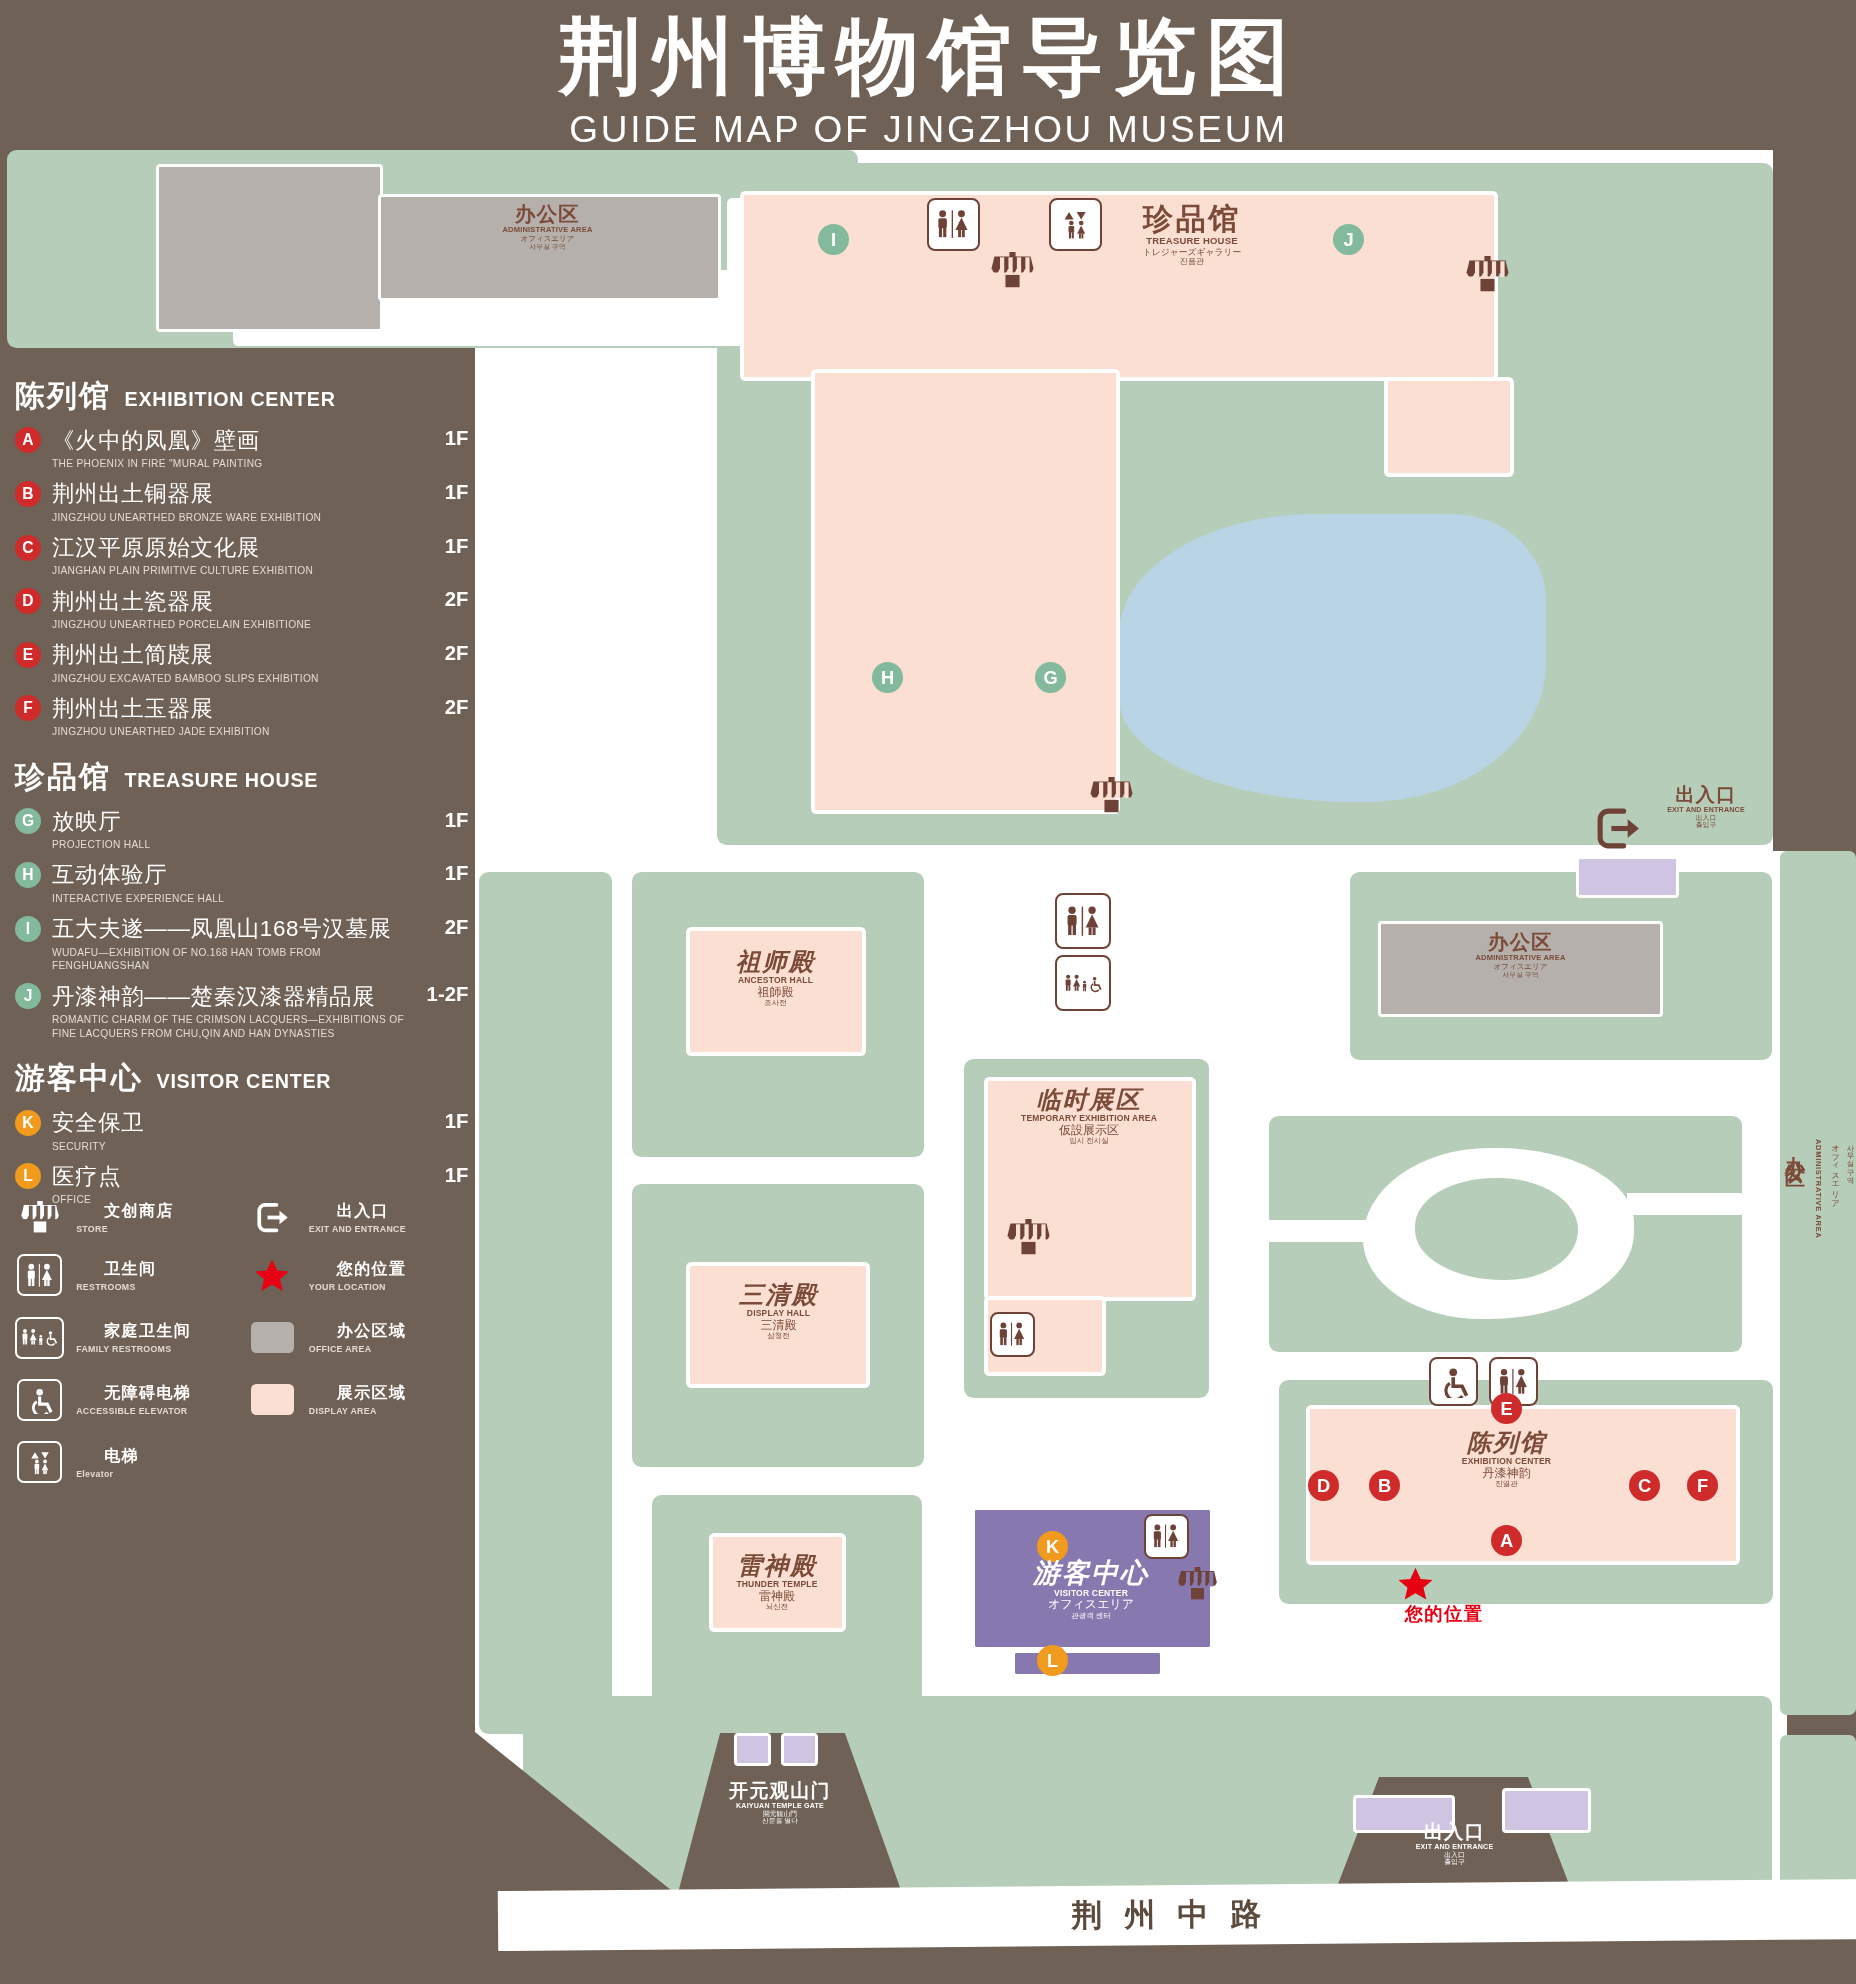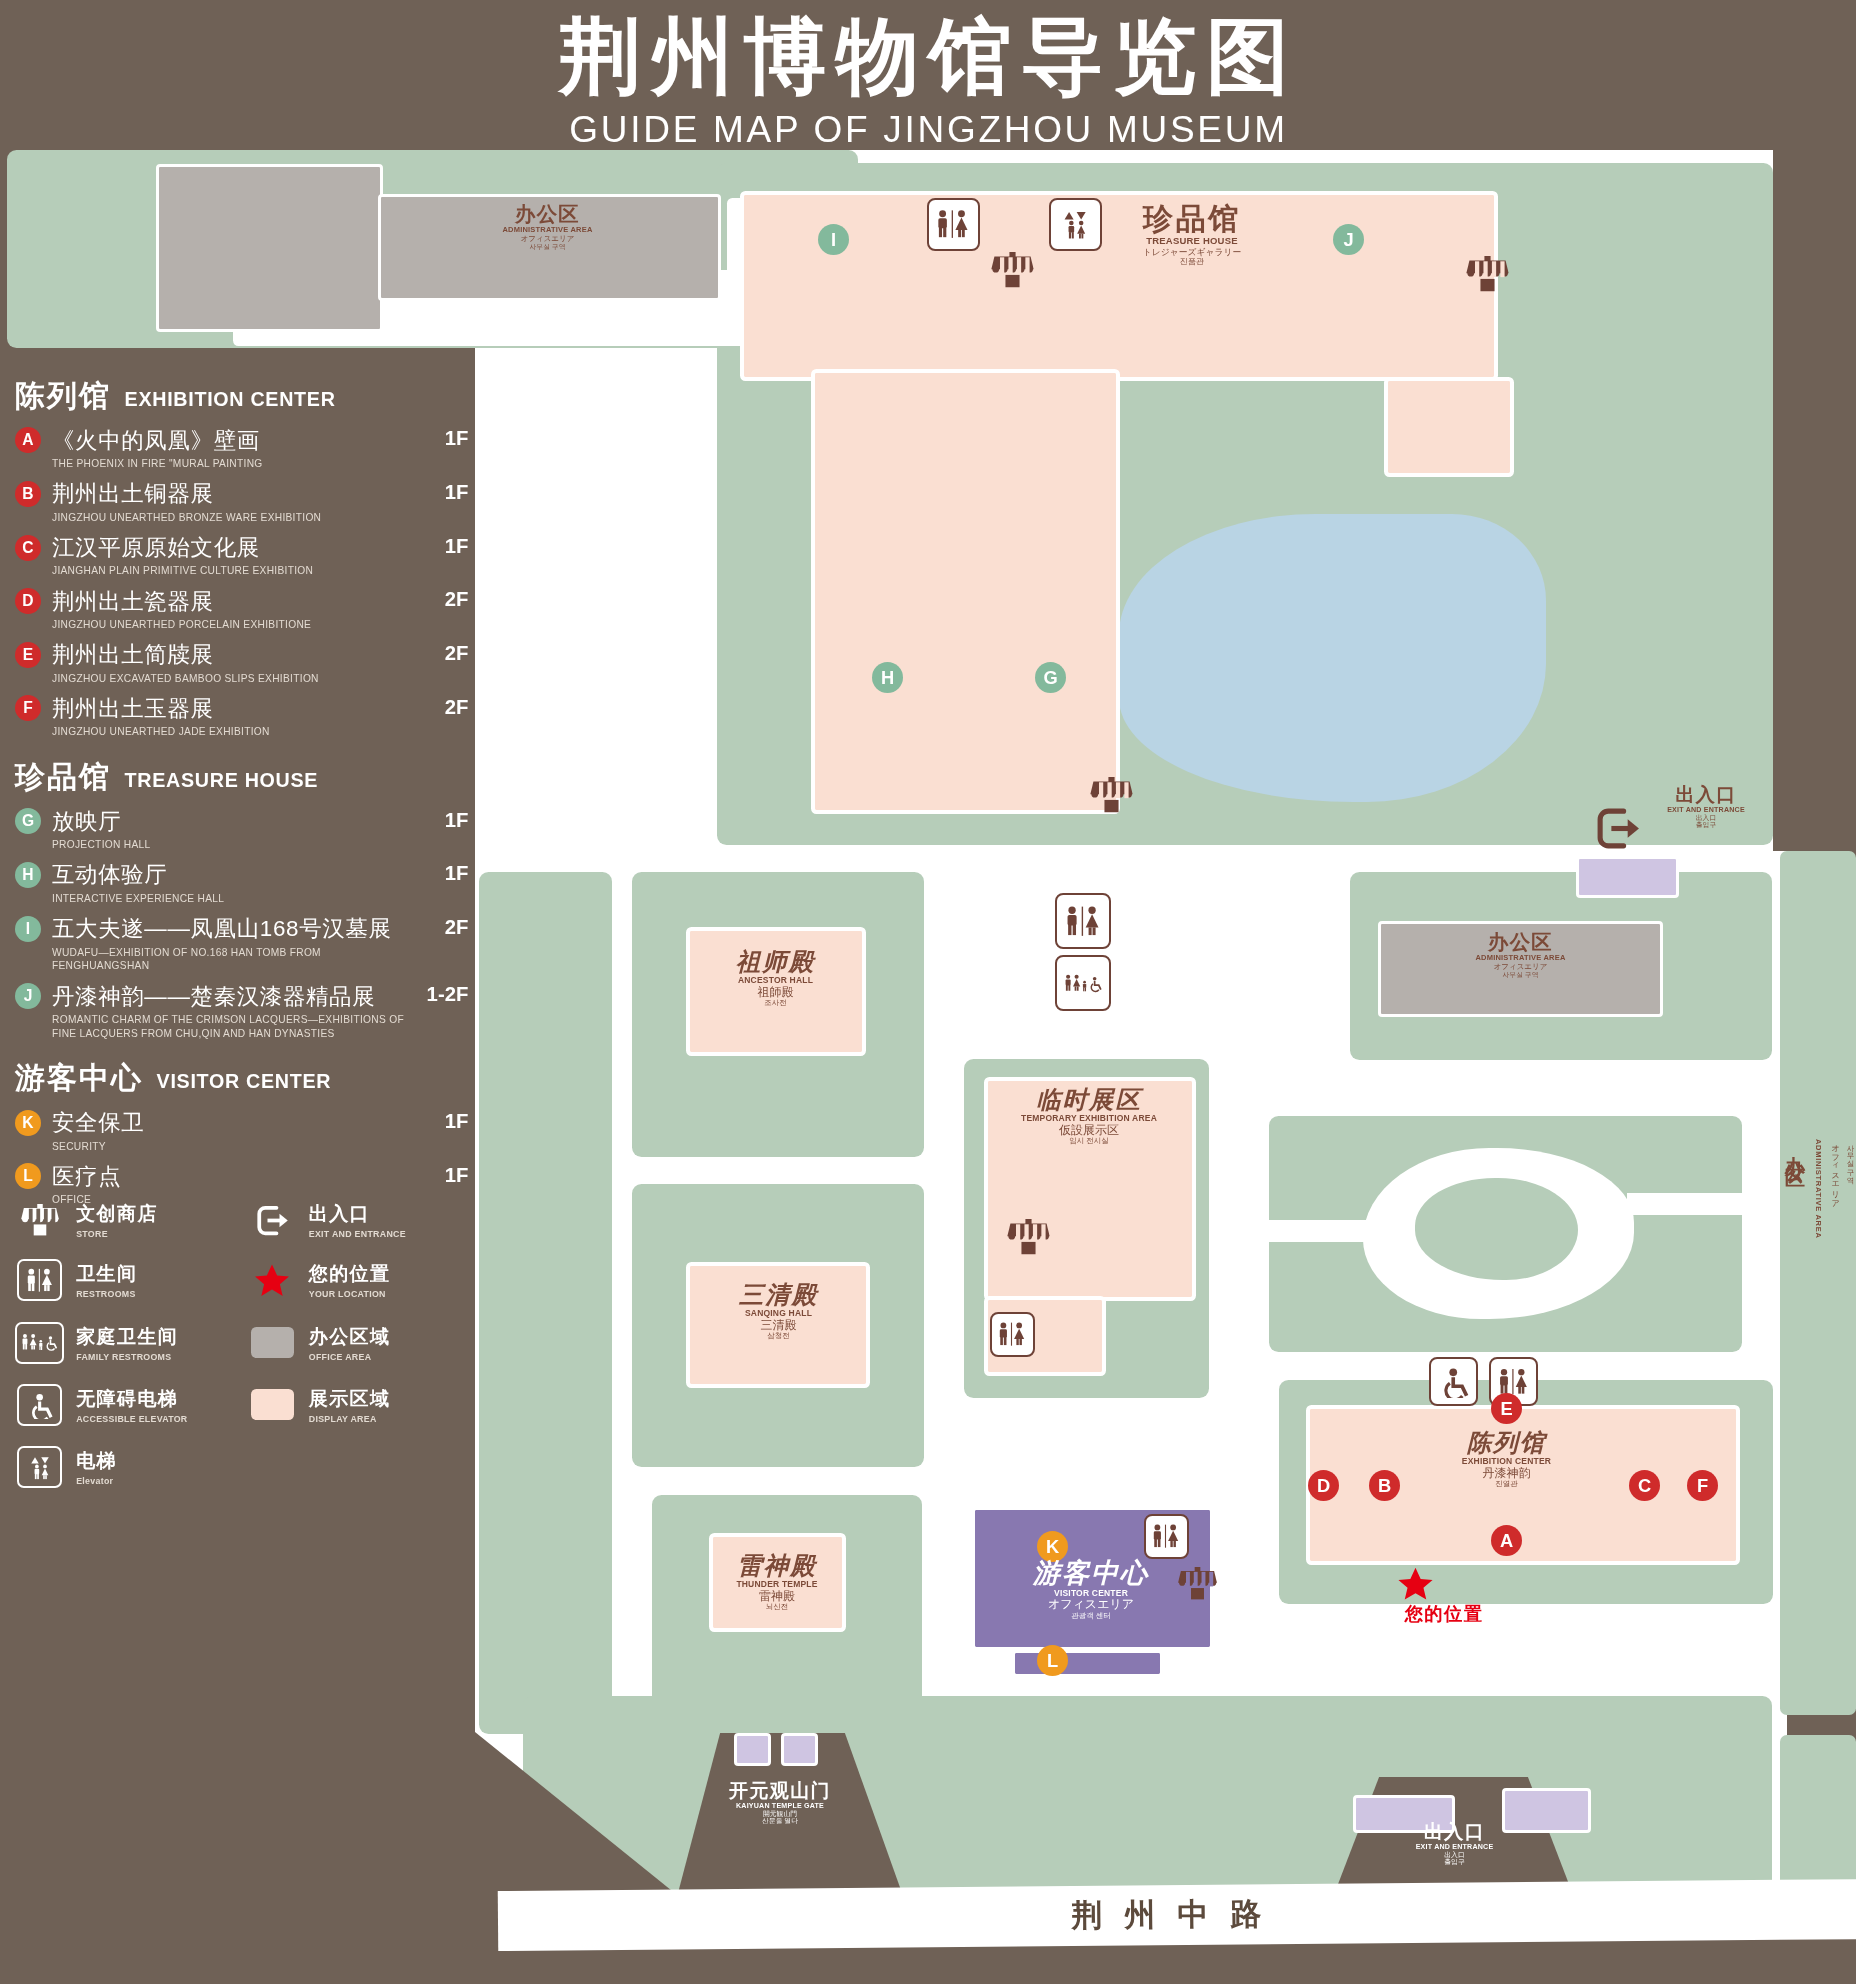--- a/index.html
+++ b/index.html
@@ -65,21 +65,21 @@
   .lg-item .floor{position:absolute;right:2.7px;top:2.7px;font-size:20.3px;font-weight:bold;}
   .lg-item .en{margin:1.4px 0 0 37px;font-size:10.2px;color:#E3DBD2;letter-spacing:0.3px;line-height:1.35;}
   .badge{flex:0 0 26px;width:26px;height:26px;border-radius:50%;display:flex;align-items:center;
          justify-content:center;font-weight:bold;font-size:15.6px;color:#fff;}
 
   .symbols{position:absolute;left:15px;top:1201px;width:461px;display:grid;
            grid-template-columns:1fr 1fr;row-gap:20.3px;column-gap:4.1px;color:#fff;}
   .sym{display:flex;align-items:center;gap:12.2px;}
   .sym .ic{flex:0 0 49px;display:flex;align-items:center;justify-content:center;color:#fff;}
   .sym .ic > svg{width:38px;height:33px;}
-  .sym .tx .zh{font-size:19px;font-weight:bold;letter-spacing:1.4px;}
+  .sym .tx .zh{font-size:16px;font-weight:bold;letter-spacing:1.4px;margin-left:28px;}
   .sym .tx .en{font-size:8.8px;font-weight:bold;color:#E3DBD2;margin-top:2px;letter-spacing:0.3px;}
   .lg-tile{width:41px;height:38px;border:2.4px solid #fff;border-radius:6.8px;display:flex;
            align-items:center;justify-content:center;}
   .lg-tile svg{width:30px;height:28.5px;}
   .swatch{width:43px;height:31px;border-radius:5.4px;}
   .sw-gray{background:#B5B0AC;} .sw-pink{background:#FADFD2;}
 </style>
 </head>
 <body>
 
@@ -331,21 +331,21 @@
     <div class="l-kr">사무실 구역</div>
   </div>
   <div class="map-label lab-lg" style="left:984px;top:1086px;width:210px;">
     <div class="l-zh">临时展区</div>
     <div class="l-en">TEMPORARY EXHIBITION AREA</div>
     <div class="l-jp">仮設展示区</div>
     <div class="l-kr">임시 전시실</div>
   </div>
   <div class="map-label lab-lg" style="left:697px;top:1281px;width:163px;">
     <div class="l-zh">三清殿</div>
-    <div class="l-en">SANQING HALL</div>
+    <div class="l-en">DISPLAY HALL</div>
     <div class="l-jp">三清殿</div>
     <div class="l-kr">삼청전</div>
   </div>
   <div class="map-label lab-lg" style="left:1422px;top:1429px;width:169px;">
     <div class="l-zh">陈列馆</div>
     <div class="l-en">EXHIBITION CENTER</div>
     <div class="l-jp">丹漆神韵</div>
     <div class="l-kr">진열관</div>
   </div>
   <div class="map-label lab-lg" style="left:706px;top:1552px;width:142px;">

